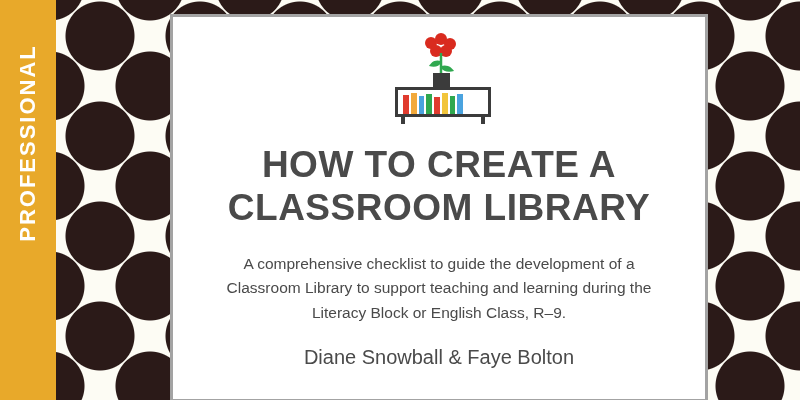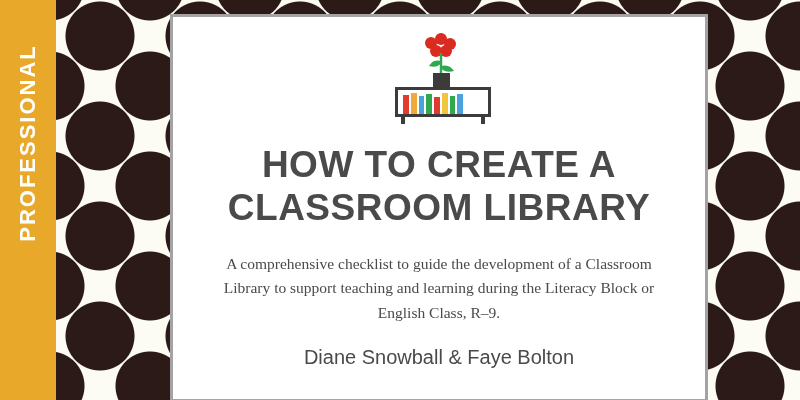--- a/index.html
+++ b/index.html
@@ -99,21 +99,21 @@
     font-family: "Liberation Sans", sans-serif;
   }
 
   .subtitle {
     margin-top: 22px;
     width: 86%;
     text-align: center;
     color: #4a4a4a;
     font-size: 15.5px;
     line-height: 1.6;
-    font-family: Liberation Serif, serif;
+    font-family: Liberation Sans, sans-serif;
   }
 
   .authors {
     margin-top: 20px;
     width: 86%;
     text-align: center;
     color: #4a4a4a;
     font-size: 20px;
     font-family: "Liberation Sans", sans-serif;
   }

